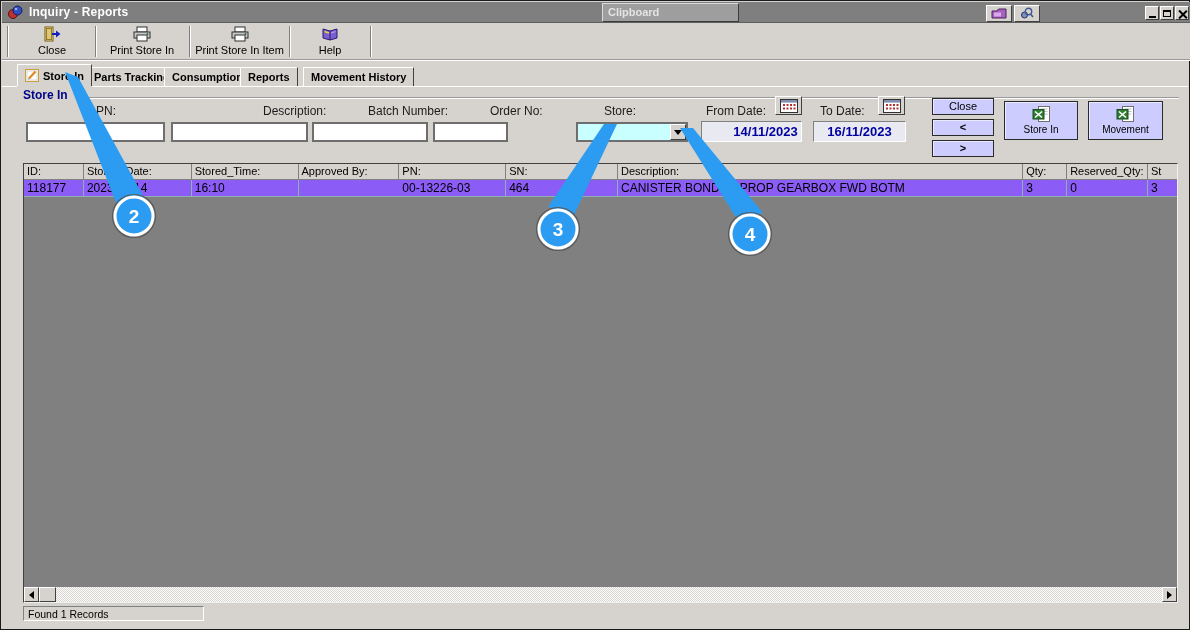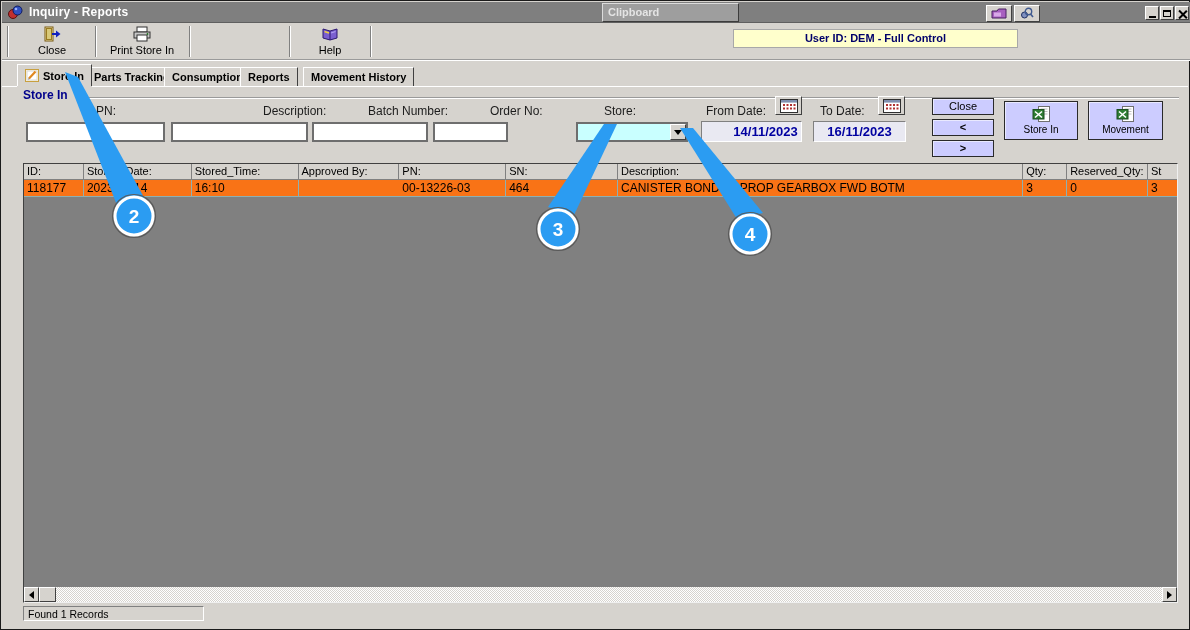--- a/index.html
+++ b/index.html
@@ -62,21 +62,21 @@
     box-shadow:inset 1px 1px 0 #e9e9ff; font-size:11px; text-align:center; line-height:14px; color:#000; }
   .sm-btn.bold { font-weight:bold; }
   .exp-btn { position:absolute; top:100px; height:39px; background:#ccccff; border:1px solid #2a2a2a;
     box-shadow:inset 1px 1px 0 #e9e9ff; display:flex; flex-direction:column; align-items:center; justify-content:center; gap:2px; font-size:10px; color:#000; }
 
   
   .grid { position:absolute; left:22px; top:162px; width:1155px; height:440px; background:#808080;
     border-top:1px solid #404040; border-left:1px solid #404040; border-right:1px solid #efefef; border-bottom:1px solid #efefef; }
   .g-head { display:flex; height:16px; background:#d6d3ce; border-bottom:1px solid #808080; }
   .g-hcell { border-right:1px solid #808080; font-size:11px; padding:1px 12px 0 3px; white-space:nowrap; overflow:hidden; }
-  .g-row { display:flex; height:17px; background:#f97316; border-bottom:1px solid #8fb0b0; }
+  .g-row { display:flex; height:17px; background:#8b5cf6; border-bottom:1px solid #8fb0b0; }
   .g-cell { border-right:1px solid #8fb0b0; font-size:12px; padding:1px 0 0 3px; white-space:nowrap; overflow:hidden; color:#000; }
   .hscroll { position:absolute; left:0; bottom:0; width:1153px; height:15px;
     background-color:#ffffff;
     background-image:linear-gradient(45deg,#d6d3ce 25%,transparent 25%,transparent 75%,#d6d3ce 75%),
                      linear-gradient(45deg,#d6d3ce 25%,transparent 25%,transparent 75%,#d6d3ce 75%);
     background-size:2px 2px; background-position:0 0,1px 1px; }
   .scroll-btn { position:absolute; top:0; width:15px; height:15px; background:#d6d3ce;
     border-top:1px solid #fff; border-left:1px solid #fff; border-right:1px solid #404040; border-bottom:1px solid #404040;
     display:flex; align-items:center; justify-content:center; }
   .scroll-thumb { position:absolute; left:15px; top:0; width:17px; height:15px; background:#d6d3ce;
@@ -144,32 +144,40 @@
     <div class="tool-btn" style="left:95px; width:90px;">
       <svg width="20" height="16" viewBox="0 0 20 16">
         <rect x="5" y="1" width="10" height="5" fill="#fff" stroke="#303030"></rect>
         <rect x="2" y="6" width="16" height="6" fill="#c8c8c8" stroke="#303030"></rect>
         <rect x="5" y="9" width="10" height="6" fill="#fff" stroke="#303030"></rect>
         <circle cx="15.5" cy="8" r="0.9" fill="#207020"></circle>
       </svg>
       <span>Print Store In</span>
     </div>
     <div class="tool-sep" style="left:187px;"></div>
+    <div class="tool-btn" style="left:189px; width:97px;">
+      <svg width="20" height="16" viewBox="0 0 20 16">
+        <rect x="5" y="1" width="10" height="5" fill="#fff" stroke="#303030"></rect>
+        <rect x="2" y="6" width="16" height="6" fill="#c8c8c8" stroke="#303030"></rect>
+        <rect x="5" y="9" width="10" height="6" fill="#fff" stroke="#303030"></rect>
+        <circle cx="15.5" cy="8" r="0.9" fill="#207020"></circle>
+      </svg>
+      <span>Print Store In Item</span>
+    </div>
     <div class="tool-sep" style="left:287px;"></div>
     <div class="tool-btn" style="left:289px; width:78px;">
       <svg width="18" height="16" viewBox="0 0 18 16">
         <path d="M2 12 L9 14 L16 12 L16 3 L9 5 L2 3 Z" fill="#7a5fd0" stroke="#2c1870"></path>
         <path d="M9 5 L9 14" stroke="#2c1870"></path>
         <path d="M3.5 5.5 L8 7" stroke="#f0d040" stroke-width="1.6"></path>
         <path d="M14.5 5.5 L10 7" stroke="#b0a0f0" stroke-width="1.2"></path>
       </svg>
       <span>Help</span>
     </div>
     <div class="tool-sep" style="left:368px;"></div>
-    <div class="user-badge">User ID: DEM - Full Control</div>
   </div>
 
   <div class="tab active" style="left:16px;">
     <svg width="14" height="13" viewBox="0 0 14 13">
       <rect x="0.5" y="0.5" width="13" height="12" fill="#fdf6e0" stroke="#c8a040"></rect>
       <rect x="2" y="2" width="10" height="9" fill="#ffffff" stroke="#d8d8d8"></rect>
       <path d="M4 9.5 L10.5 2.5" stroke="#e08820" stroke-width="2.2"></path>
       <path d="M3.2 10.6 L4.6 10 L3.6 9.2 Z" fill="#404040"></path>
     </svg>
     <span>Store In</span>

